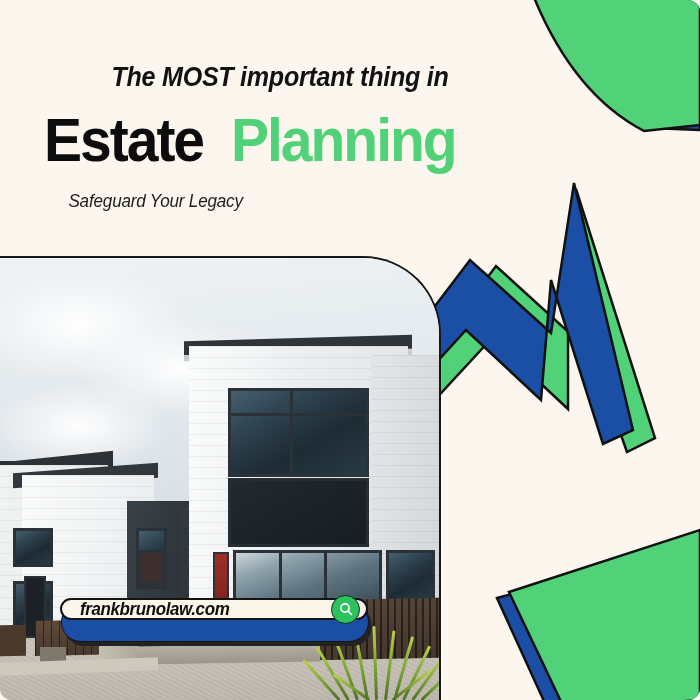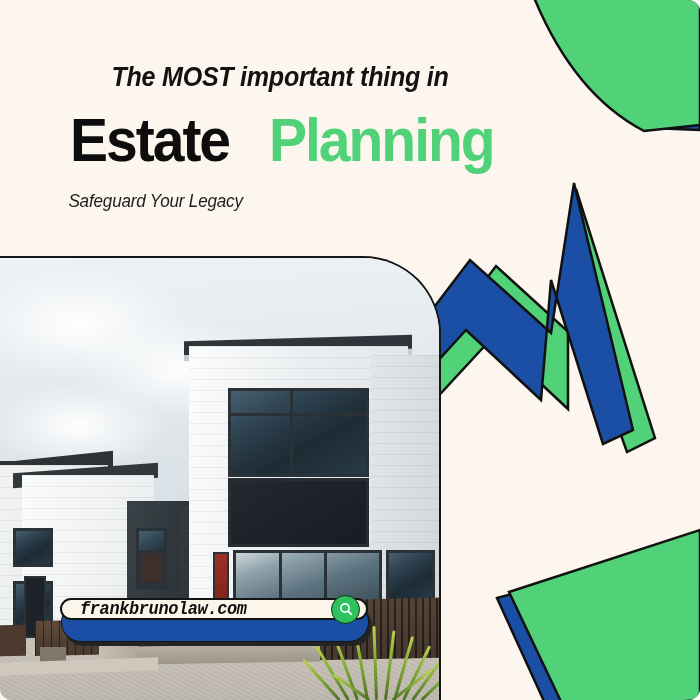--- a/index.html
+++ b/index.html
@@ -34,25 +34,25 @@
     font-style:italic;
     color:#121212;
     letter-spacing:-0.3px;
     text-align:center;
     white-space:nowrap;
     transform:scaleX(0.93);
     transform-origin:center center;
   }
   .title-row{
     margin-top:16px;
-    padding-left:70px;
     display:flex;
     align-items:baseline;
-    gap:26px;
+    gap:14px;
     white-space:nowrap;
+    margin-left:44px;
   }
   .title-word{
     font-size:62px;
     font-weight:bold;
     line-height:1;
     letter-spacing:-2.2px;
     transform:scaleX(0.92);
     transform-origin:left center;
   }
   .title-word.dark{ color:#0d0d0d; }
@@ -312,21 +312,20 @@
     border:1.5px solid #141414;
   }
   .sb-face{
     position:absolute; left:0; top:0;
     width:308px; height:22px;
     background:#fbf5ea;
     border:2px solid #141414;
     border-radius:22px;
     display:flex; align-items:center;
     padding:0 6px 0 18px;
-    font-family:Liberation Mono, monospace;
   }
   .sb-text{
     flex:1;
     font-size:17.5px;
     font-weight:bold;
     font-style:italic;
     color:#101010;
     letter-spacing:-0.4px;
     transform:scaleX(0.97);
     transform-origin:left center;

